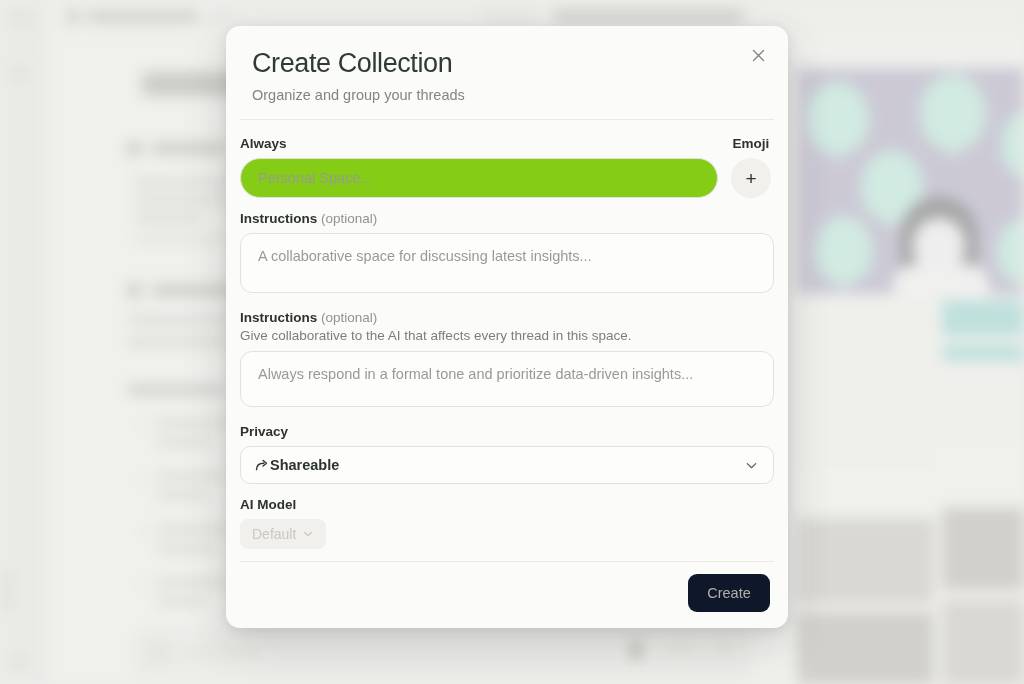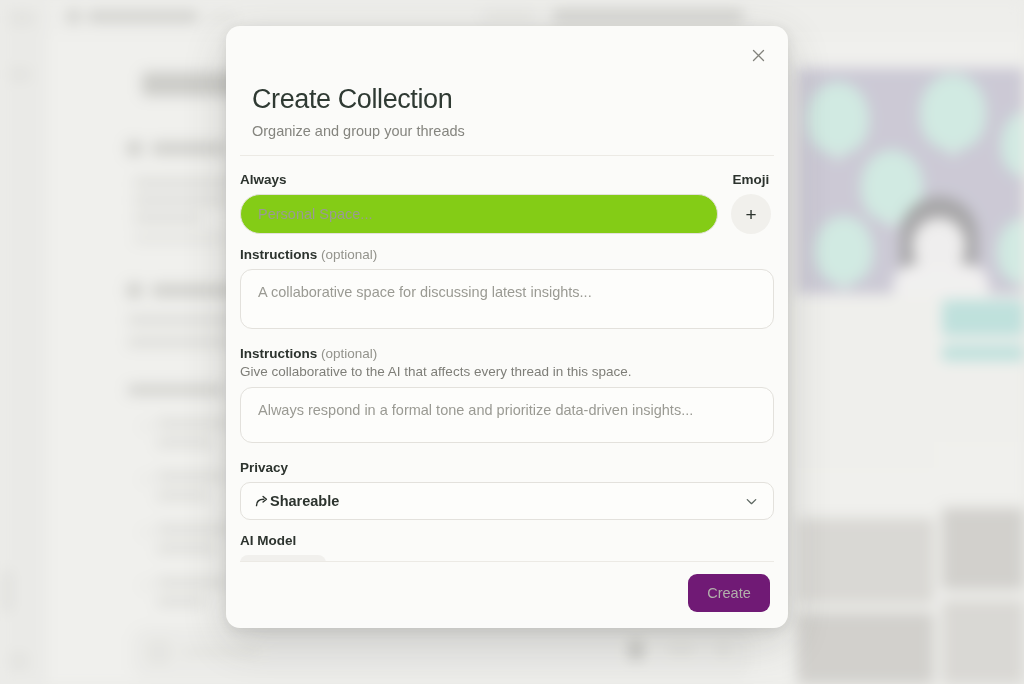--- a/index.html
+++ b/index.html
@@ -202,21 +202,20 @@
   .modal-header {
     position: relative;
     padding: 22px 26px 16px 26px;
   }
   .modal-title {
     font-size: 27px;
     font-weight: 400;
     color: #2f3a33;
     letter-spacing: -0.4px;
     line-height: 1.15;
-    margin-top: 36px;
   }
   .modal-subtitle {
     margin-top: 8px;
     font-size: 14.5px;
     color: #85857f;
     font-weight: 400;
   }
   .close-btn {
     position: absolute;
     right: 18px; top: 17px;
@@ -365,21 +364,21 @@
 
   .modal-footer {
     padding: 12px 18px 16px 18px;
     display: flex;
     justify-content: flex-end;
   }
   .create-btn {
     min-width: 82px;
     height: 38px;
     border-radius: 9px;
-    background: #701a75;
+    background: #0f172a;
     border: none;
     color: #b2b0ab;
     font-size: 14.5px;
     font-family: "Liberation Sans", sans-serif;
     cursor: pointer;
     padding: 0 18px;
   }
 </style>
 </head>
 <body>

